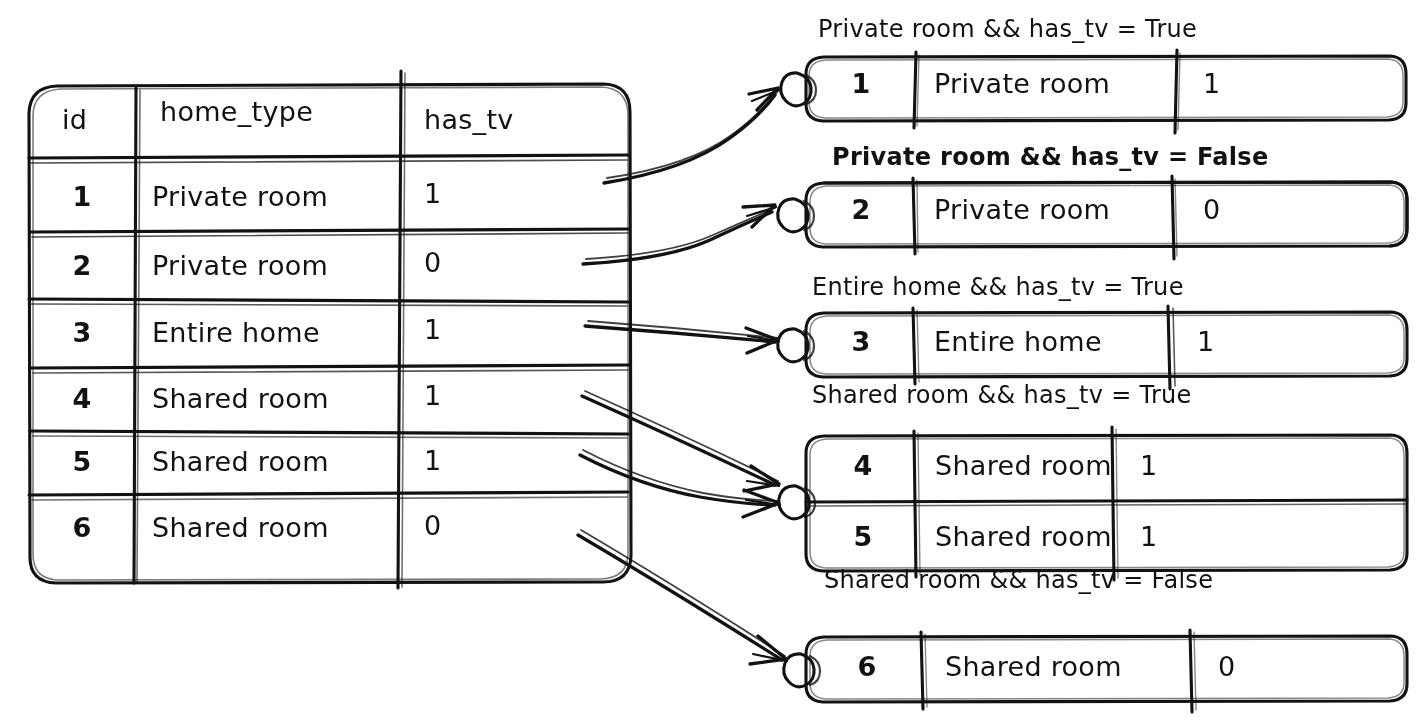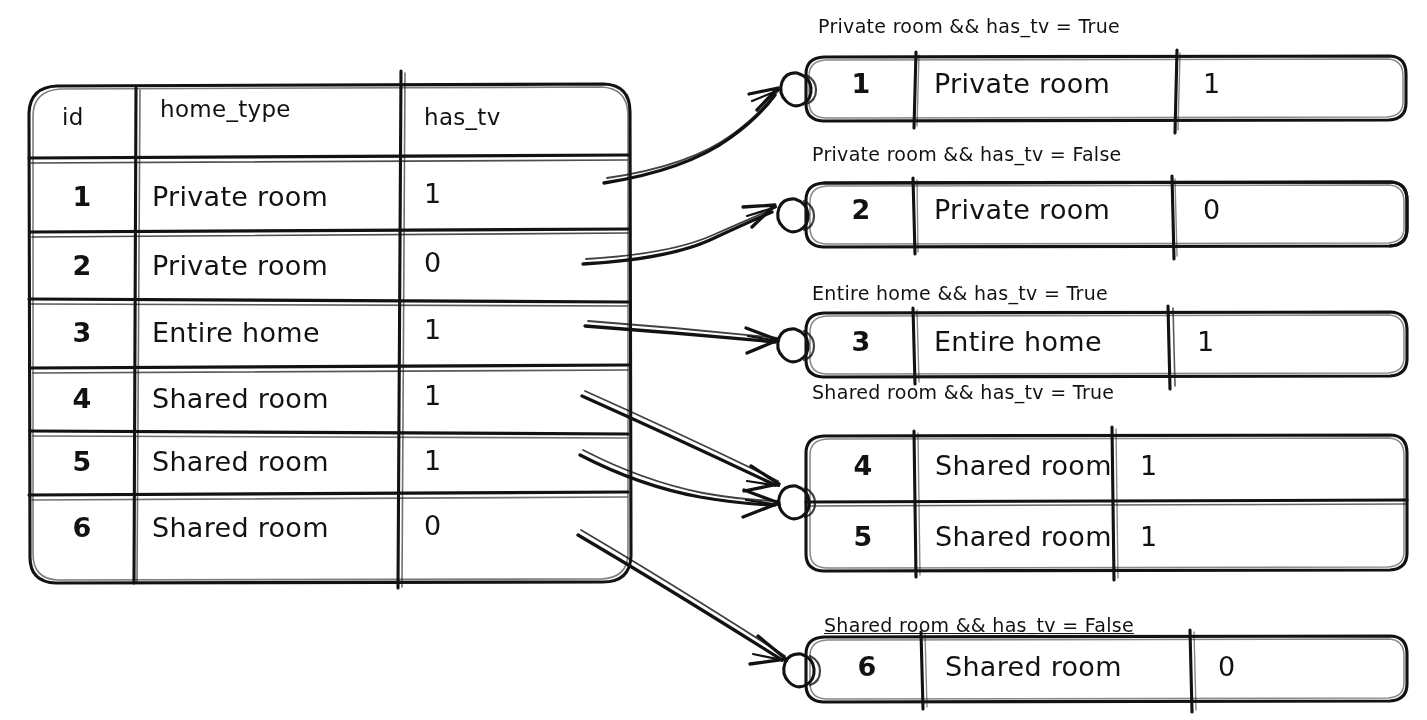--- a/index.html
+++ b/index.html
@@ -28,37 +28,37 @@
   .txt {
     position: absolute;
     font-family: "DejaVu Sans", sans-serif;
     color: #121212;
     white-space: nowrap;
     letter-spacing: 0.3px;
   }
 
   
   .src-head {
-    font-size: 23px;
+    font-size: 27px;
     font-weight: 400;
   }
   .src-cell {
     font-size: 27px;
     font-weight: 400;
   }
   .src-id {
     font-size: 27px;
     font-weight: 700;
     text-align: center;
     width: 72px;
   }
 
   
   .grp-label {
-    font-size: 19px;
+    font-size: 24px;
     font-weight: 400;
   }
 
   
   .out-id {
     font-size: 27px;
     font-weight: 700;
     text-align: center;
     width: 110px;
   }
@@ -273,30 +273,30 @@
   <div>
     <div class="txt grp-label" style="left:818px; top:15px;">Private room &amp;&amp; has_tv = True</div>
     <div>
       <div class="txt out-id" style="left:806px; top:68px;">1</div>
       <div class="txt out-type" style="left:934px; top:68px;">Private room</div>
       <div class="txt out-tv" style="left:1203px; top:68px;">1</div>
     </div>
   </div>
 
   <div>
-    <div class="txt grp-label" style="left:812px; top:143px;">Private room &amp;&amp; has_tv = False</div>
+    <div class="txt grp-label" style="left:832px; top:143px;font-weight:bold;">Private room &amp;&amp; has_tv = False</div>
     <div>
       <div class="txt out-id" style="left:806px; top:194px;">2</div>
       <div class="txt out-type" style="left:934px; top:194px;">Private room</div>
       <div class="txt out-tv" style="left:1203px; top:194px;">0</div>
     </div>
   </div>
 
   <div>
-    <div class="txt grp-label" style="left:812px; top:282px;">Entire home &amp;&amp; has_tv = True</div>
+    <div class="txt grp-label" style="left:812px; top:273px;">Entire home &amp;&amp; has_tv = True</div>
     <div>
       <div class="txt out-id" style="left:806px; top:326px;">3</div>
       <div class="txt out-type" style="left:934px; top:326px;">Entire home</div>
       <div class="txt out-tv" style="left:1197px; top:326px;">1</div>
     </div>
   </div>
 
   <div>
     <div class="txt grp-label" style="left:812px; top:381px;">Shared room &amp;&amp; has_tv = True</div>
     <div>
@@ -305,21 +305,21 @@
       <div class="txt out-tv" style="left:1140px; top:450px;">1</div>
     </div>
     <div>
       <div class="txt out-id" style="left:808px; top:521px;">5</div>
       <div class="txt out-type" style="left:935px; top:521px;">Shared room</div>
       <div class="txt out-tv" style="left:1140px; top:521px;">1</div>
     </div>
   </div>
 
   <div>
-    <div class="txt grp-label" style="left:824px; top:614px;text-decoration:underline;">Shared room &amp;&amp; has_tv = False</div>
+    <div class="txt grp-label" style="left:824px; top:566px;">Shared room &amp;&amp; has_tv = False</div>
     <div>
       <div class="txt out-id" style="left:812px; top:651px;">6</div>
       <div class="txt out-type" style="left:945px; top:651px;">Shared room</div>
       <div class="txt out-tv" style="left:1218px; top:651px;">0</div>
     </div>
   </div>
 
 </div>
 
 </body></html>

